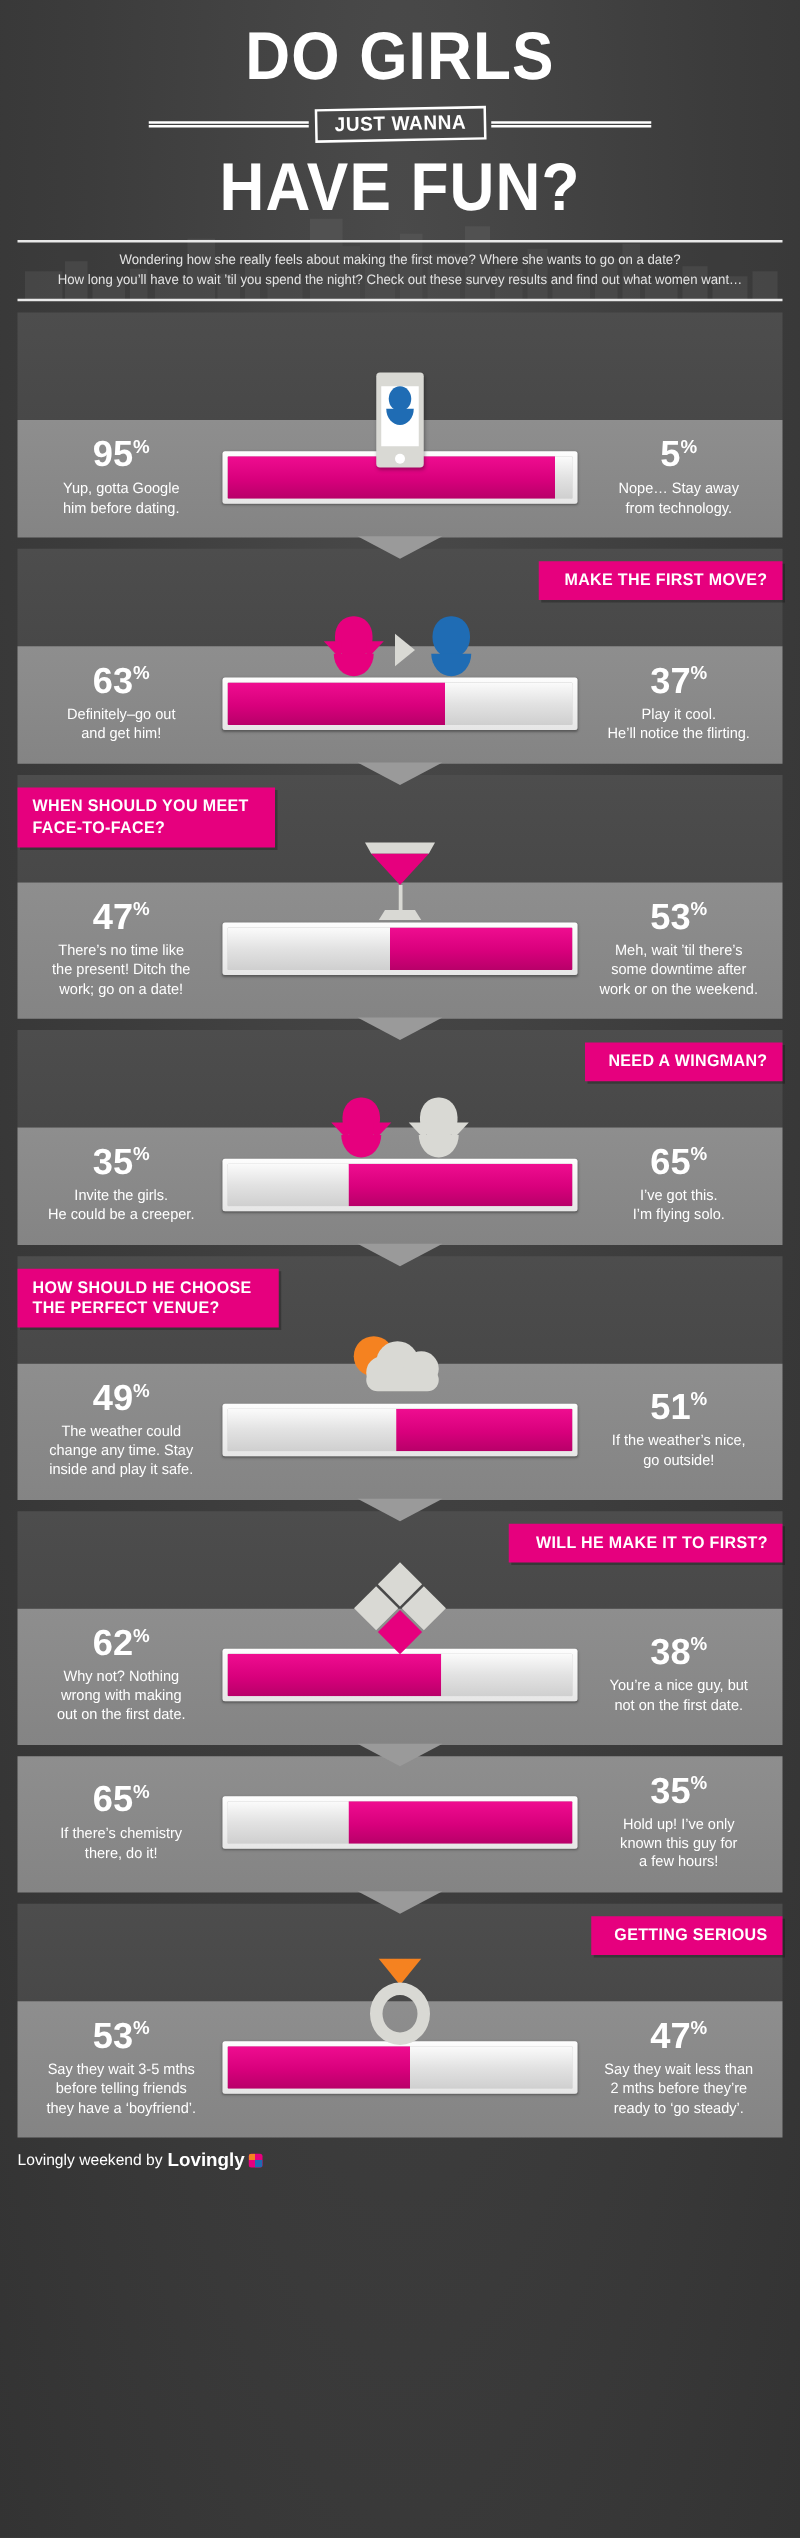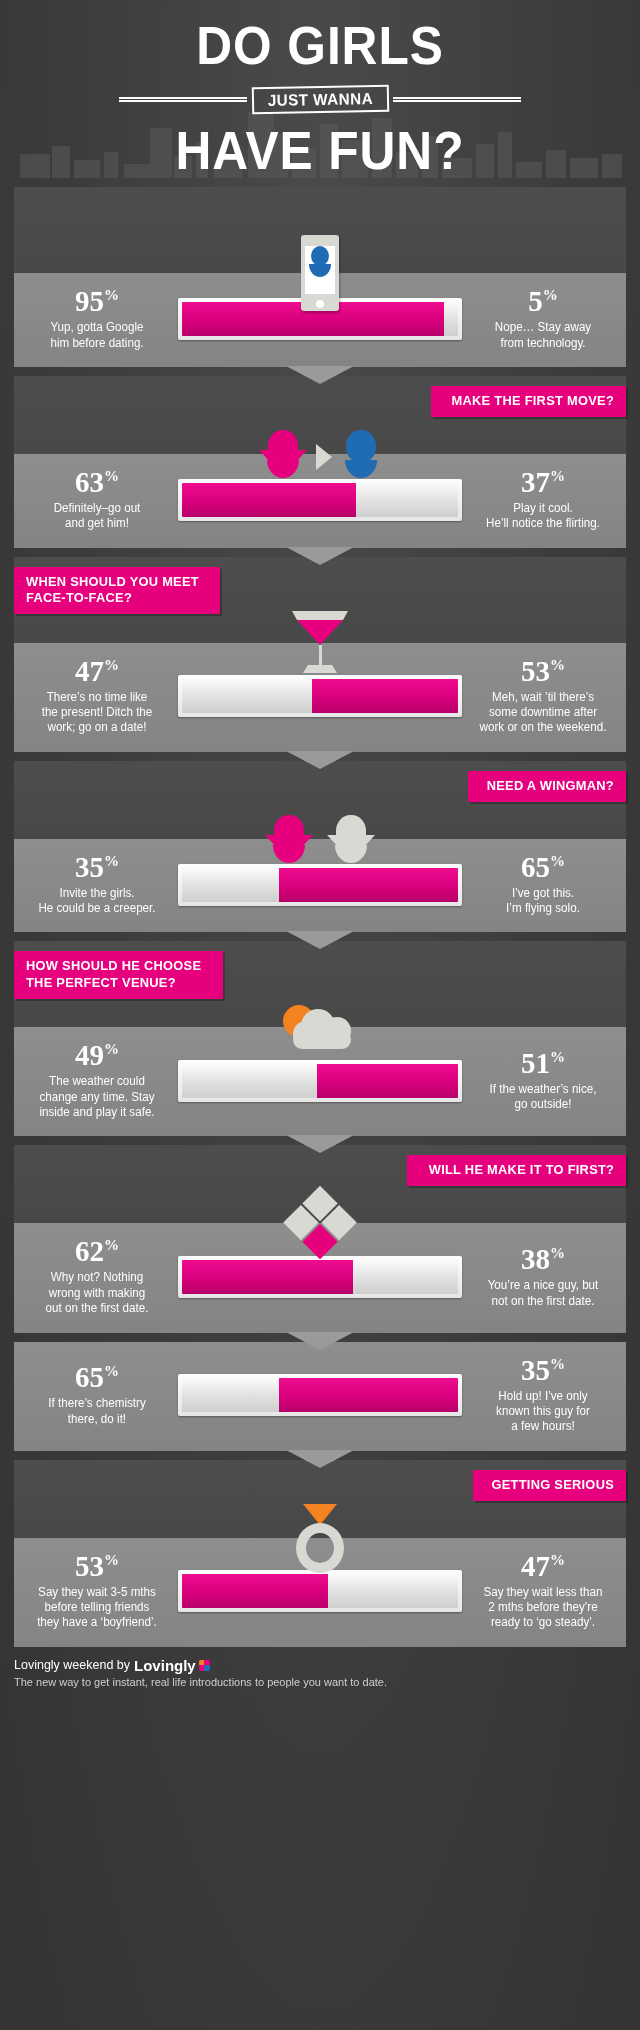--- a/index.html
+++ b/index.html
@@ -130,21 +130,21 @@
   }
 
   
   .row {
     display:flex;
     align-items:center;
     padding:0 8px;
   }
   .side { width:150px; text-align:center; color:#fff; }
   .pct {
-    font-family:Liberation Serif, serif;
+    font-family:Liberation Sans, sans-serif;
     font-weight:bold;
     font-size:29px;
     line-height:1;
     color:#fff;
     text-align:center;
   }
   .pct sup { font-size:15px; font-weight:bold; top:-.6em; }
   .cap {
     font-family:"Liberation Sans Narrow","Liberation Sans", sans-serif;
     font-size:12px;
@@ -350,20 +350,24 @@
     <div class="just-wanna-wrap">
       <div class="rule"></div>
       <div class="jw-box">
         <span>JUST WANNA</span>
       </div>
       <div class="rule"></div>
     </div>
 
     <div class="title-main">HAVE FUN?</div>
 
+    <div class="intro">
+      <p>Wondering how she really feels about making the first move? Where she wants to go on a date?</p>
+      <p>How long you’ll have to wait ’til you spend the night? Check out these survey results and find out what women want…</p>
+    </div>
   </div>
 
   <div class="gap"></div>
 
   <div id="sections">
       <div class="section">
     <div class="band-dark" style="min-height:86px">
       <div class="icon-holder" style="bottom:-38px">
             <div class="phone">
         <div class="screen">
@@ -697,16 +701,15 @@
     </div>
       </div>
     </div>
 
   <div class="footer">
     <div class="l1">
       <span class="lovingly">Lovingly weekend by</span>
       <span class="brand">Lovingly</span>
       <span class="logo"></span>
     </div>
-    <div class="l2">The new way to get instant, real life introductions to people you want to date.</div>
   </div>
 
 </div>
 
 </body></html>

